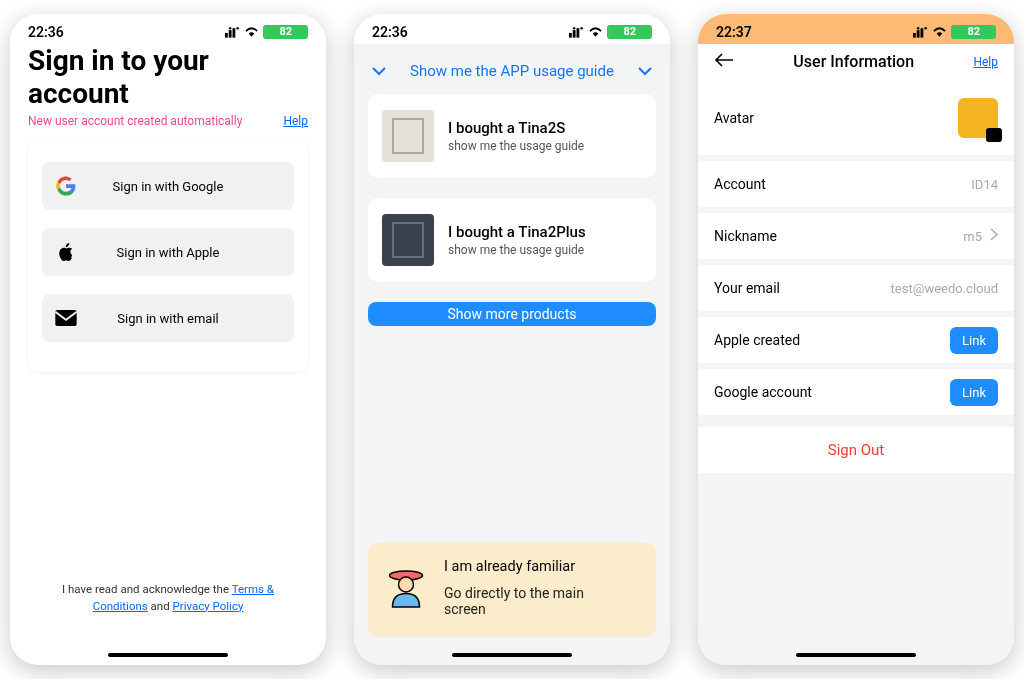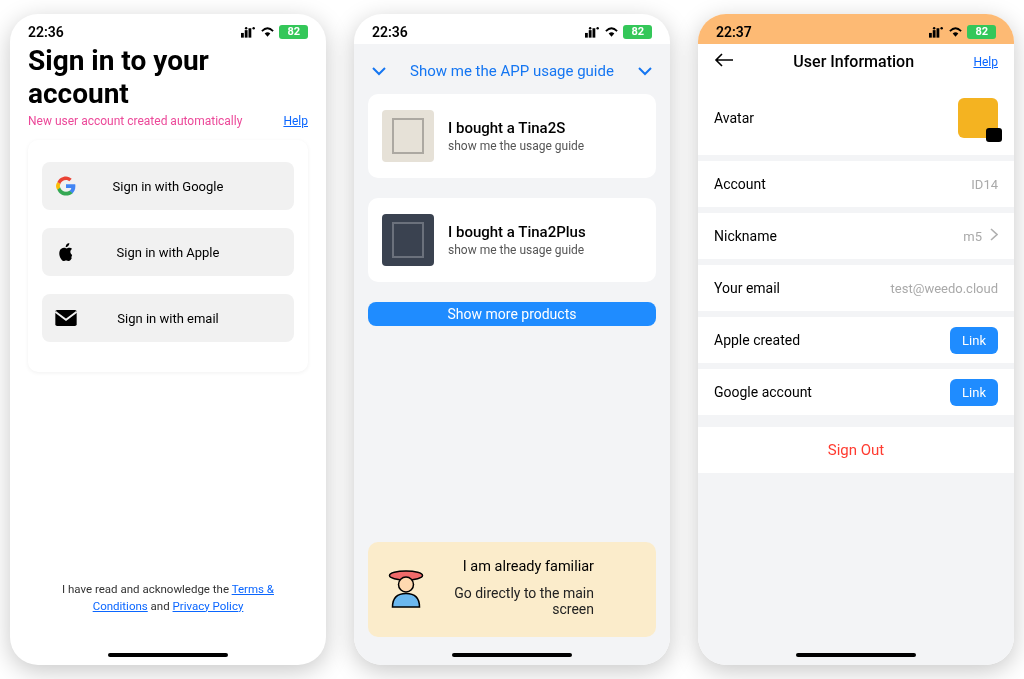--- a/index.html
+++ b/index.html
@@ -9,21 +9,21 @@
     background: #fff;
     border-radius: 28px;
     box-shadow: 0 6px 24px rgba(0,0,0,0.22);
     display: flex;
     flex-direction: column;
     overflow: hidden;
     position: relative;
   }
   .status-bar { display:flex; justify-content:space-between; align-items:center; padding:10px 18px 4px; font-weight:600; font-size:14px; }
   .status-right { display:flex; align-items:center; gap:4px; }
-  .battery { display:inline-flex; align-items:center; gap:2px; font-size:11px; font-weight:700; color:#fff; background:#34c759; border-radius:3px; padding:1px 8px; line-height:12px; }
+  .battery { display:inline-flex; align-items:center; gap:2px; font-size:11px; font-weight:700; color:#fff; background:#34c759; border-radius:3px; padding:1px 16px; line-height:12px; }
   .home-indicator { position:absolute; bottom:8px; left:50%; transform:translateX(-50%); width:120px; height:4px; background:#000; border-radius:3px; }
 
   
   .p1-body { flex:1; display:flex; flex-direction:column; padding:0 18px; }
   .p1-title { font-size:28px; font-weight:700; margin-top:0; }
   .p1-sub-row { display:flex; justify-content:space-between; align-items:center; margin-top:4px; }
   .p1-sub { font-size:12px; color:#ec4899; }
   .help-link { font-size:12px; color:#0a66ff; text-decoration:underline; }
   .signin-card { background:#fff; border-radius:10px; box-shadow:0 1px 4px rgba(0,0,0,0.06); margin-top:12px; padding:22px 14px 30px; display:flex; flex-direction:column; gap:18px; }
   .signin-btn { background:#f1f1f1; border-radius:8px; height:48px; display:flex; align-items:center; padding:0 10px; font-size:13px; font-weight:400; cursor:pointer; }
@@ -37,21 +37,21 @@
   .p2-top { display:flex; align-items:center; justify-content:space-between; color:#1576f2; font-size:15px; padding:18px 0 14px; }
   .p2-top .chev { width:22px; text-align:center; }
   .prod-card { background:#fff; border-radius:10px; padding:16px 14px; display:flex; gap:14px; align-items:center; margin-bottom:20px; cursor:pointer; }
   .prod-img { width:52px; height:52px; background:#e6e1d7; border-radius:4px; position:relative; display:flex; align-items:center; justify-content:center; }
   .prod-img.dark { background:#3a4250; }
   .prod-img::after{ content:""; position:absolute; inset:8px 10px; border:2px solid rgba(0,0,0,0.25);}
   .prod-img.dark::after{ border-color: rgba(255,255,255,0.25);}
   .prod-title { font-size:15px; font-weight:500; }
   .prod-sub { font-size:12px; color:#555; margin-top:2px; }
   .show-more { background:#1f8cff; color:#fff; border-radius:8px; height:24px; display:flex; align-items:center; justify-content:center; font-size:14px; cursor:pointer; }
-  .familiar { margin-top:auto; background:#fbeccb; border-radius:10px; padding:16px 14px 20px; display:flex; gap:14px; align-items:center; cursor:pointer;text-align:right; }
+  .familiar { margin-top:auto; background:#fbeccb; border-radius:10px; padding:16px 14px 20px; display:flex; gap:14px; align-items:center; cursor:pointer; }
   .familiar .txt1 { font-size:14.5px; }
   .familiar .txt2 { font-size:14px; margin-top:10px; color:#222; max-width:150px; }
   .scholar { width:48px; height:48px; }
 
   
   .p3-body { flex:1; background:#f3f4f6; display:flex; flex-direction:column; }
   .p3-nav { display:flex; align-items:center; justify-content:space-between; padding:8px 16px 10px; }
   .p3-nav .title { font-size:16px; font-weight:500; }
   .p3-row { background:#fff; display:flex; align-items:center; justify-content:space-between; padding:0 16px; min-height:46px; font-size:14px; margin-bottom:6px; }
   .p3-row.tall { min-height:74px; }

